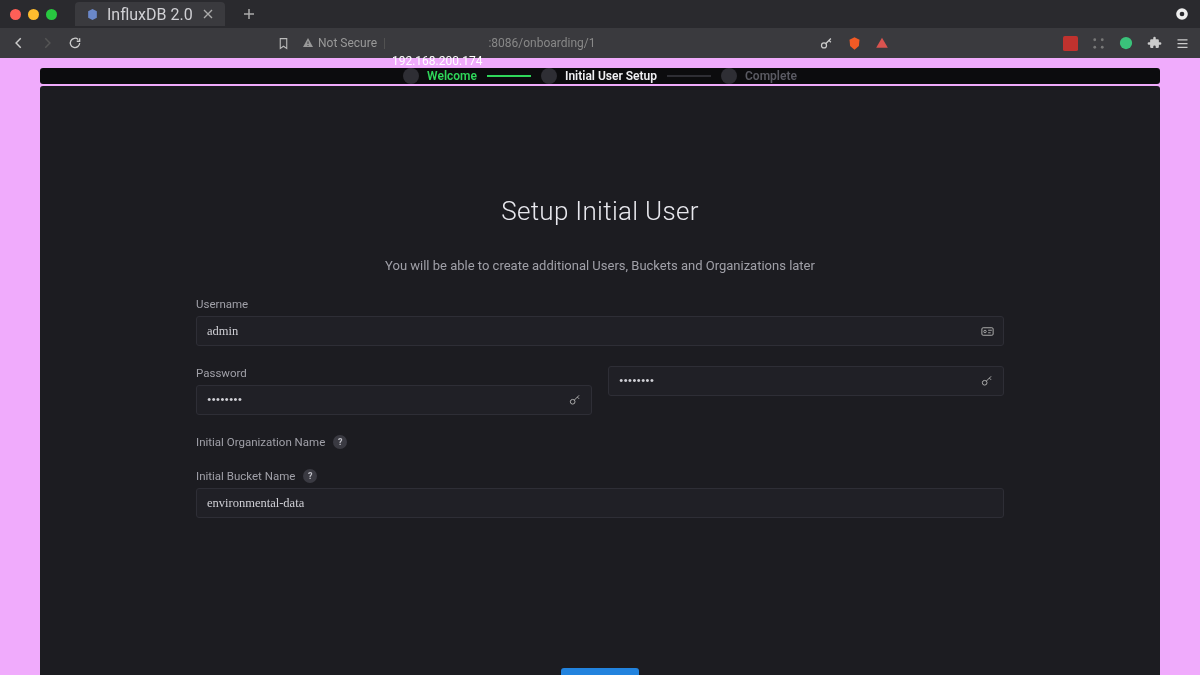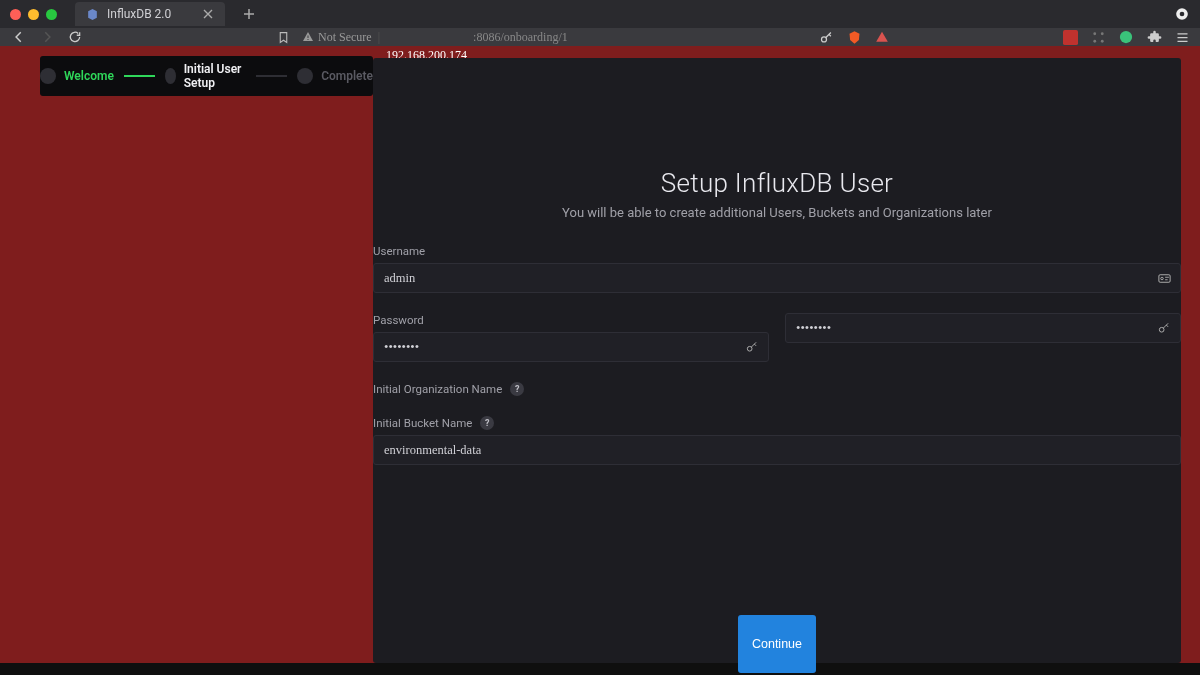--- a/index.html
+++ b/index.html
@@ -30,60 +30,60 @@
     .tab {
       background: #3a3a3e;
       height: 24px;
       margin-left: 12px;
       display: flex;
       align-items: center;
       padding: 12px 10px;
       gap: 8px;
       border-radius: 4px 4px 0 0;
       min-width: 150px;
-      font-size: 12px;
+      font-size: 16px;
       color: #d0d0d4;
     }
     .tab-icon { width: 14px; height: 14px; display: flex; align-items: center; justify-content: center; }
     .tab-close { margin-left: auto; width: 14px; height: 14px; display:flex; align-items:center; justify-content:center; color:#aaa; }
     .new-tab { width: 24px; height: 24px; display:flex; align-items:center; justify-content:center; color:#aaa; margin-left:6px; }
     .titlebar-right { margin-left: auto; width: 16px; height: 16px; display:flex; align-items:center; justify-content:center; }
 
     .addr-row {
-      height: 18px;
+      height: 30px;
       background: #3a3a3e;
       display: flex;
       align-items: center;
       padding: 0 10px;
       gap: 10px;
-      font-family: Liberation Serif, serif;
     }
     .nav-btn { width: 18px; height: 18px; display:flex; align-items:center; justify-content:center; color:#aaa; }
     .nav-btn.disabled { color: #555; }
     .bookmark-icon { margin-left: 180px; color:#aaa; width:18px; height:18px; display:flex; align-items:center; justify-content:center; }
     .addr-bar {
       display: flex;
       align-items: center;
       gap: 6px;
       color: #bbb;
       font-size: 12px;
     }
     .not-secure { color: #999; display:flex; align-items:center; gap:4px; }
     .addr-divider { color: #555; }
     .addr-path { color: #fff; margin-top: 36px; }
     .addr-dim { color: #888; }
     .addr-right { margin-left: auto; display:flex; align-items:center; gap:12px; }
     .ext-icon { width: 16px; height: 16px; display:flex; align-items:center; justify-content:center; }
 
     
     .page {
-      background: #7f1d1d;
+      background: #f0abfc;
       padding: 10px 40px 0;
       height: calc(675px - 58px);
       display: flex;
+      flex-direction: column;
     }
     .stepper-bar {
       background: #0c0c0e;
       border-radius: 3px;
       height: 40px;
       display: flex;
       align-items: center;
       justify-content: center;
       gap: 10px;
     }
@@ -108,21 +108,21 @@
     }
     .page-title {
       color: #e8e8ee;
       font-size: 26px;
       font-weight: 300;
       letter-spacing: 0.3px;
     }
     .page-subtitle {
       color: #a0a0a8;
       font-size: 13px;
-      margin-top: 7px;
+      margin-top: 32px;
     }
     .form {
       width: 808px;
       margin-top: 24px;
     }
     .form-row { margin-bottom: 20px; }
     .form-row.two { display: flex; gap: 16px; }
     .form-row.two > .form-group { flex: 1; }
     .form-label {
       display: flex;
@@ -312,21 +312,21 @@
       <span class="step-label">Initial User Setup</span>
     </div>
     <span class="step-line"></span>
     <div class="step upcoming">
       <span class="step-dot"></span>
       <span class="step-label">Complete</span>
     </div>
   </div>
 
   <div class="main-panel">
-    <h1 class="page-title">Setup InfluxDB User</h1>
+    <h1 class="page-title">Setup Initial User</h1>
     <p class="page-subtitle">You will be able to create additional Users, Buckets and Organizations later</p>
 
     <div class="form">
       <div class="form-row">
         <div class="form-group">
           <div class="form-label">Username</div>
           <div class="input-wrap">
             <input type="text" value="admin" style="">
             <span class="input-icon-right">
               <svg width="15" height="15" viewBox="0 0 24 24">

